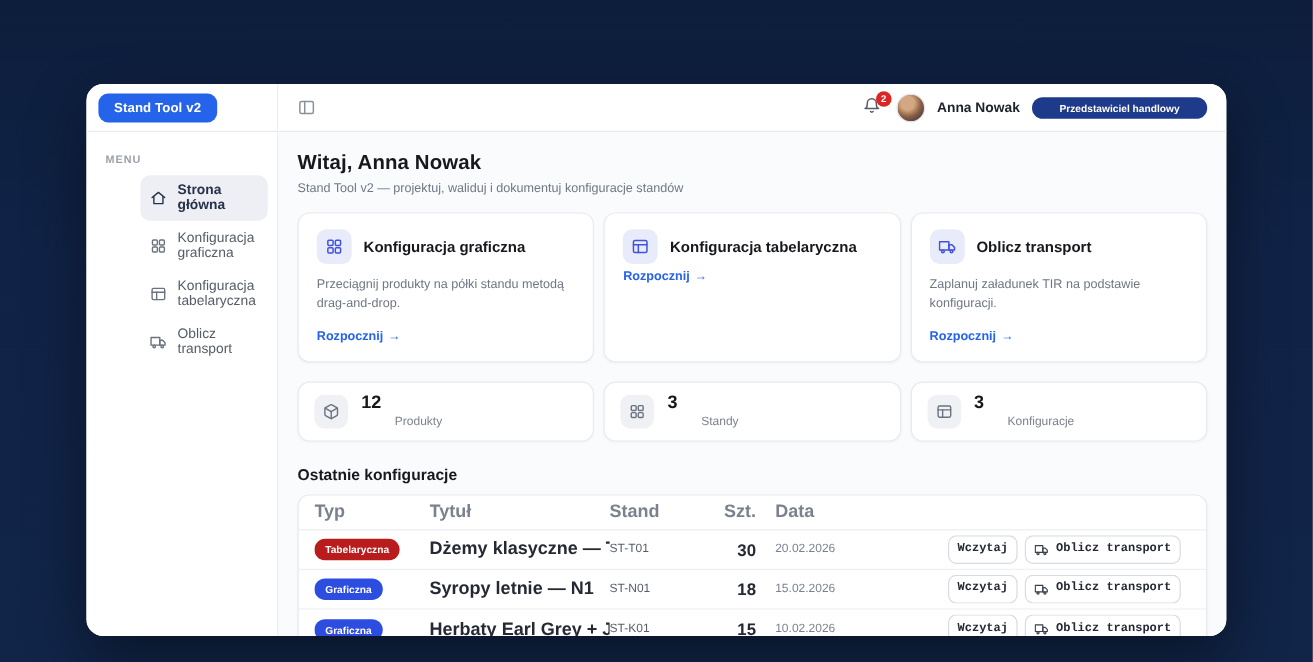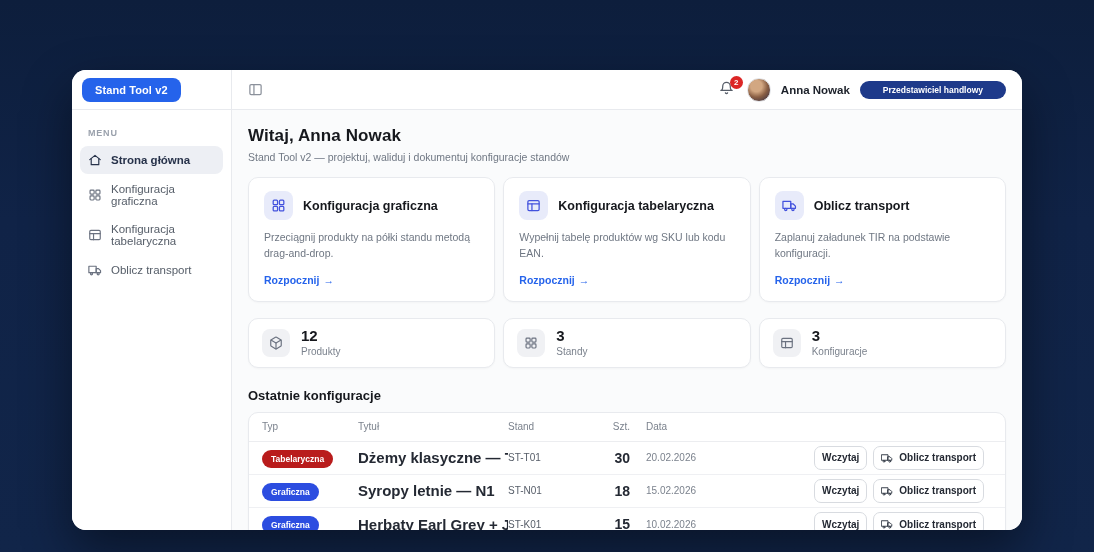--- a/index.html
+++ b/index.html
@@ -25,21 +25,21 @@
     background:#2563eb; color:#fff; font-size:11px; font-weight:700;
     padding:6px 13px; border-radius:8px; border:none; letter-spacing:.1px;
     cursor:pointer; white-space:nowrap;
   }
   .sidebar {
     border-right:1px solid #e8eaee; background:#fff; padding:12px 8px;
   }
   .menu-label { font-size:9px; font-weight:700; color:#9aa1ac; letter-spacing:.8px; padding:6px 8px 8px; }
   .nav-item {
     display:flex; align-items:center; gap:9px; padding:7px 8px; border-radius:8px;
-    font-size:11.5px; color:#555d68; cursor:pointer; margin-bottom:2px;
+    font-size:11.5px; color:#555d68; cursor:pointer; margin-bottom:2px;margin-left:37px;
   }
   .nav-item svg { width:14px; height:14px; stroke:#6b7280; flex:0 0 auto; }
   .nav-item.active { background:#edeff4; color:#27324a; font-weight:700; }
   .nav-item.active svg { stroke:#27324a; }
   
   .topbar {
     border-bottom:1px solid #e8eaee; background:#fff;
     display:flex; align-items:center; justify-content:space-between; padding:0 16px;
   }
   .toggle-btn { width:18px; height:18px; cursor:pointer; display:flex; align-items:center; }
@@ -86,48 +86,48 @@
     background:#fff; border:1px solid #e8eaee; border-radius:10px; padding:9px 13px;
     display:flex; align-items:center; gap:11px; min-height:50px;
     box-shadow:0 1px 2px rgba(16,24,40,.03);
   }
   .stat-tile {
     width:28px; height:28px; border-radius:8px; background:#f0f1f4;
     display:flex; align-items:center; justify-content:center; flex:0 0 auto;
   }
   .stat-tile svg { width:14px; height:14px; stroke:#6b7280; }
   .stat-value { font-size:15px; font-weight:800; color:#16181d; line-height:1.1; }
-  .stat-label { font-size:10px; color:#7b828d; margin-top:2px; }
+  .stat-label { font-size:10px; color:#7b828d; margin-top:2px;margin-left:28px; }
   
   .section-title { font-size:13px; font-weight:800; color:#16181d; margin-top:20px; }
   .table-card {
     background:#fff; border:1px solid #e8eaee; border-radius:10px; margin-top:9px;
     overflow:hidden; box-shadow:0 1px 2px rgba(16,24,40,.03);
   }
   .t-row { display:grid; grid-template-columns:96px 1fr 88px 42px 96px 258px; align-items:center; padding:0 13px; }
   .t-head { border-bottom:1px solid #ecedf0; height:29px; }
-  .t-head .t-cell { font-size:10px; color:#7b828d; }
+  .t-head .t-cell { font-size:15px; color:#7b828d;font-weight:bold; }
   .t-body-row { border-bottom:1px solid #eff0f3; height:33px; }
   .t-body-row:last-child { border-bottom:none; }
   .t-cell { padding-right:8px; white-space:nowrap; overflow:hidden; }
   .cell-qty { text-align:right; }
   .type-badge {
     display:inline-block; color:#fff; font-size:8.5px; font-weight:700;
     padding:4px 9px; border-radius:999px;
   }
   .row-title { font-size:15px; font-weight:700; color:#242933; }
   .row-stand { font-size:10px; color:#565d68; }
   .row-qty { font-size:14px; font-weight:700; color:#242933; }
   .row-date { font-size:10px; color:#7b828d; padding-left:8px; }
   .row-actions { display:flex; gap:6px; justify-content:flex-end; }
   .btn {
     background:#fff; border:1px solid #d8dbe0; border-radius:7px; cursor:pointer;
     font-size:10px; font-weight:700; color:#242933; padding:5px 7px;
     display:inline-flex; align-items:center; gap:6px; white-space:nowrap;
-    font-family:Liberation Sans, sans-serif;
+    font-family:Liberation Mono, monospace;
   }
   .btn svg { width:12px; height:12px; stroke:#3a414c; }
   svg { fill:none; stroke-width:2; stroke-linecap:round; stroke-linejoin:round; }
 </style>
 </head>
 <body>
 
 <div class="window">
 
   <div class="side-head">
@@ -225,21 +225,20 @@
         <div class="card-head">
           <span class="icon-tile">
             <svg viewBox="0 0 24 24">
               <rect x="3" y="4" width="18" height="16" rx="2"></rect>
                 <line x1="3" y1="9.5" x2="21" y2="9.5"></line>
                 <line x1="9.5" y1="9.5" x2="9.5" y2="20"></line>
             </svg>
           </span>
           <span class="card-title">Konfiguracja tabelaryczna</span>
         </div>
-        <div class="card-desc">Wypełnij tabelę produktów wg SKU lub kodu EAN.</div>
         <span class="card-link">
             <span>Rozpocznij</span>
             <span>→</span>
           </span>
       </div>
 
       <div class="card">
         <div class="card-head">
           <span class="icon-tile">
             <svg viewBox="0 0 24 24">

